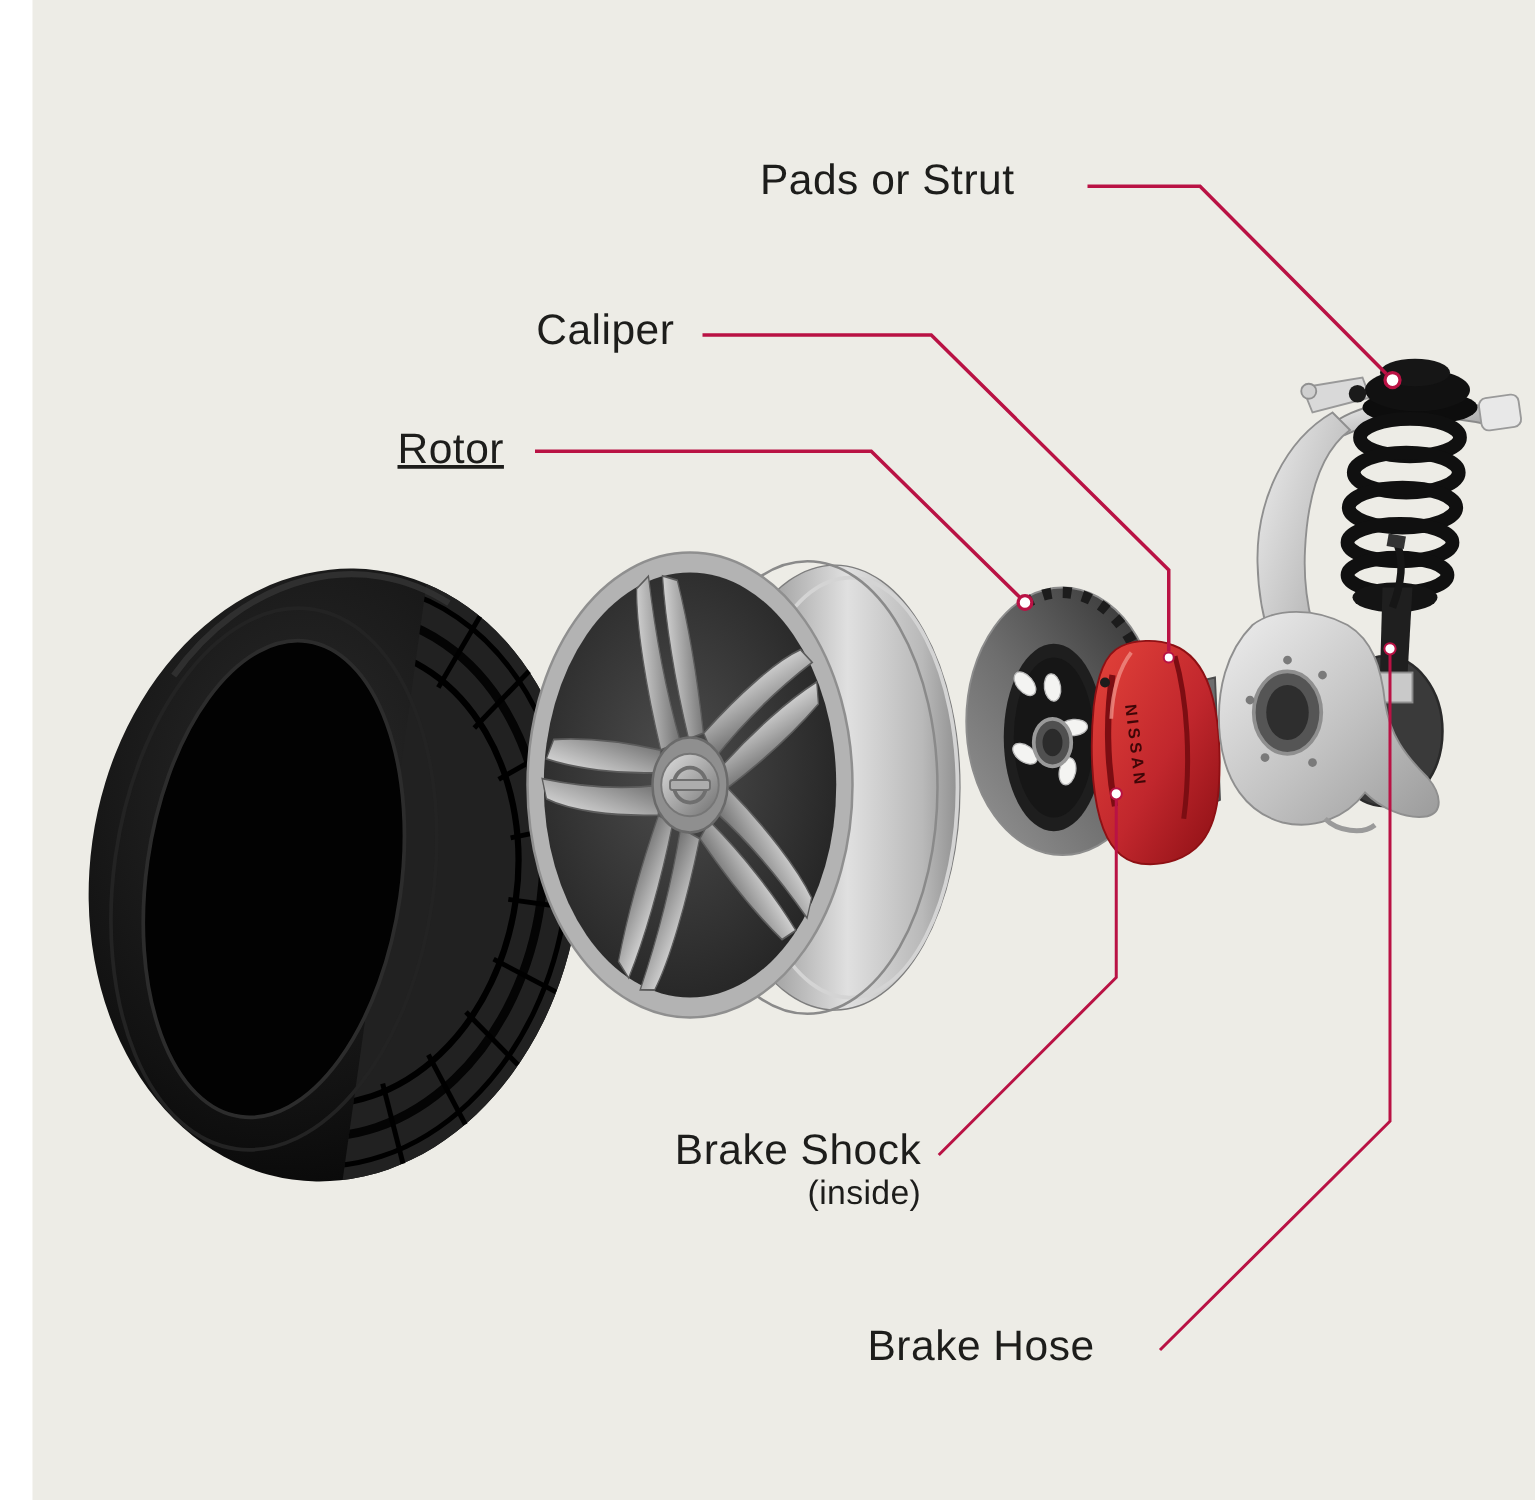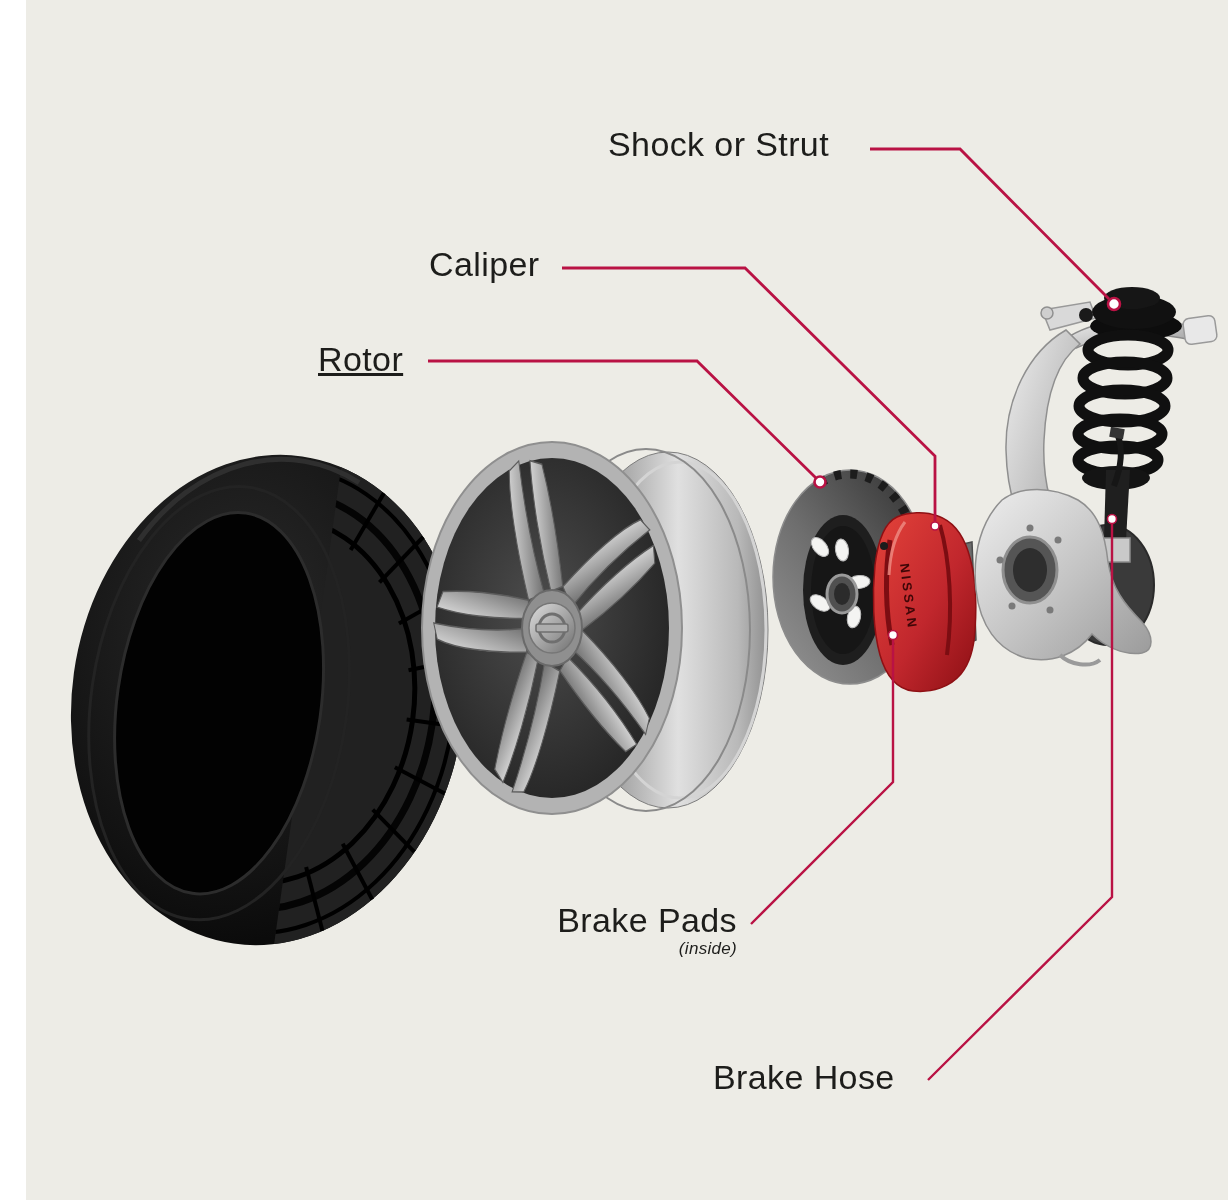--- a/index.html
+++ b/index.html
@@ -15,21 +15,21 @@
   }
   .canvas{
     position:absolute;left:26px;top:0;width:1202px;height:1200px;
     background:var(--bg);
   }
   svg.scene{position:absolute;left:0;top:0;width:1228px;height:1200px;}
   .part-label{
     position:absolute;font-size:34px;color:var(--text);
     letter-spacing:0.4px;white-space:nowrap;line-height:1.15;
   }
-  .part-label.small{font-size:17px;letter-spacing:0.3px;font-style:italic;}
+  .part-label.small{font-size:27px;letter-spacing:0.3px;}
   .part-label.right{text-align:right;}
   .leader{fill:none;stroke:var(--line);stroke-width:2.8;stroke-linejoin:miter;}
   .leader.thin{stroke-width:2.4;}
   .dot-ring{fill:#ffffff;stroke:var(--line);stroke-width:2.6;}
   .dot-small{fill:#ffffff;stroke:var(--line);stroke-width:1.6;}
   .caliper-brand{
     font-family:"Liberation Sans",sans-serif;font-size:13px;font-weight:bold;
     letter-spacing:3px;fill:#3f0607;
   }
 </style>
@@ -229,23 +229,23 @@
     <circle class="dot-ring" cx="820" cy="482" r="5.5"></circle>
 
     <polyline class="leader thin" points="893,640 893,782 751,924"></polyline>
     <circle class="dot-small" cx="893" cy="635" r="4.5"></circle>
 
     <polyline class="leader thin" points="1112,524 1112,897 928,1080"></polyline>
     <circle class="dot-small" cx="1112" cy="519" r="4.5"></circle>
   </g>
 </svg>
 
-<div class="part-label" style="left:608px;top:125px;">Shock or Strut</div>
+<div class="part-label" style="left:608px;top:125px;">Pads or Strut</div>
 
 <div class="part-label" style="left:429px;top:245px;text-align:right;">Caliper</div>
 
 <div class="part-label" style="left:318px;top:340px;text-decoration:underline;">Rotor</div>
 
-<div class="part-label right" style="right:491px;top:901px;">Brake Pads</div>
+<div class="part-label right" style="right:491px;top:901px;">Brake Shock</div>
 
 <div class="part-label small right" style="right:491px;top:939px;">(inside)</div>
 
-<div class="part-label" style="left:713px;top:1058px;">Brake Hose</div>
+<div class="part-label" style="left:694px;top:1058px;">Brake Hose</div>
 
 </body></html>

